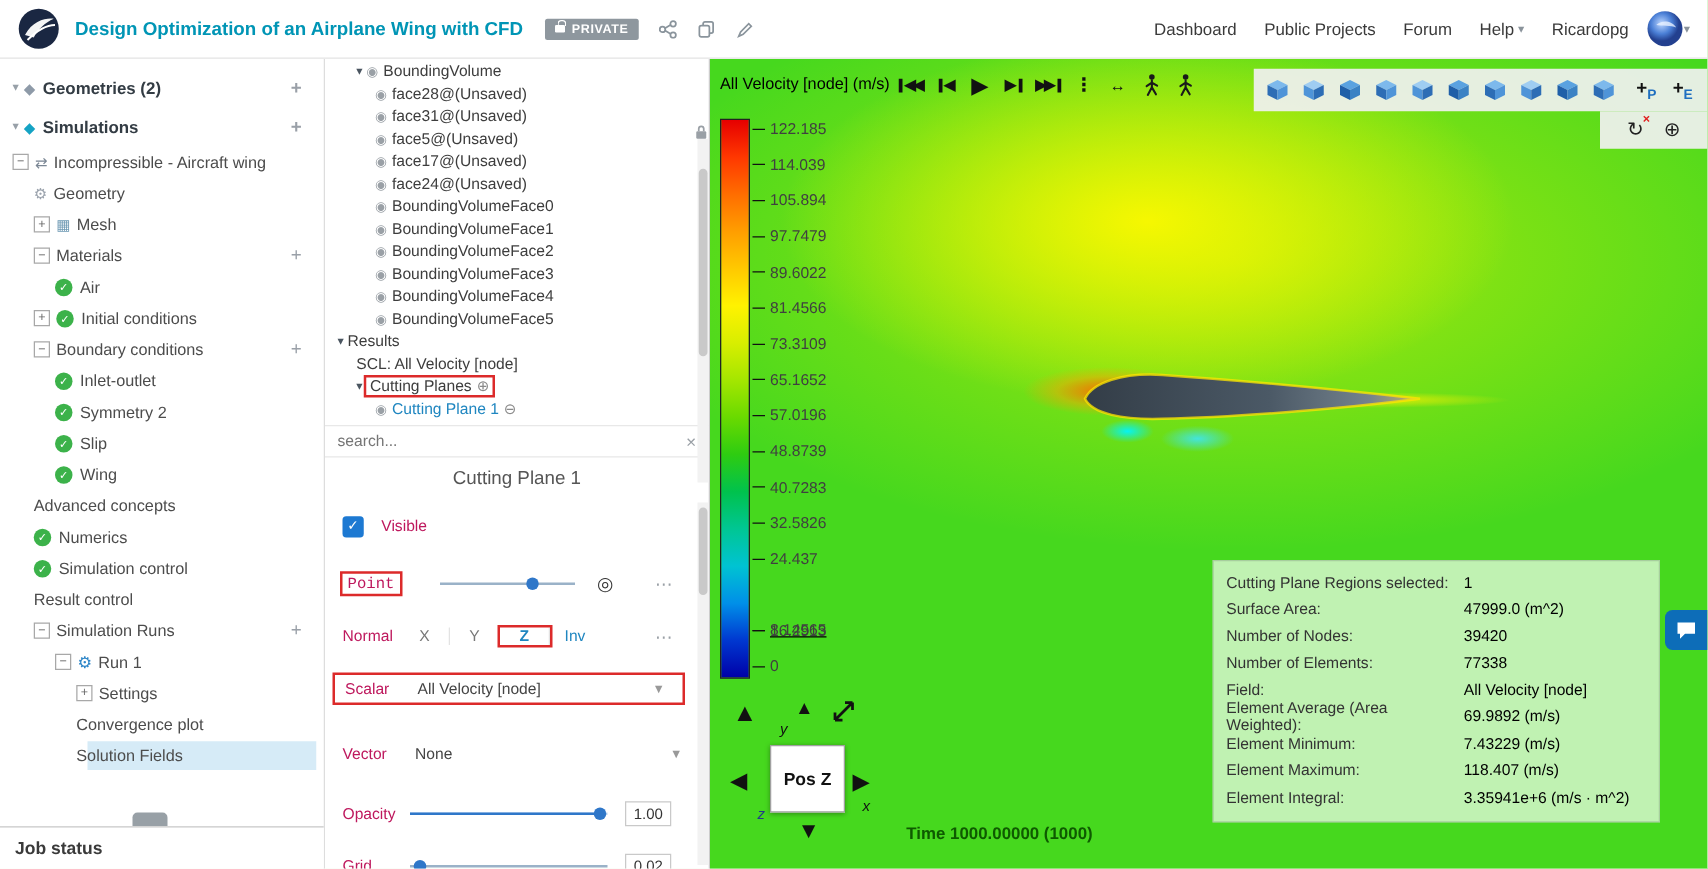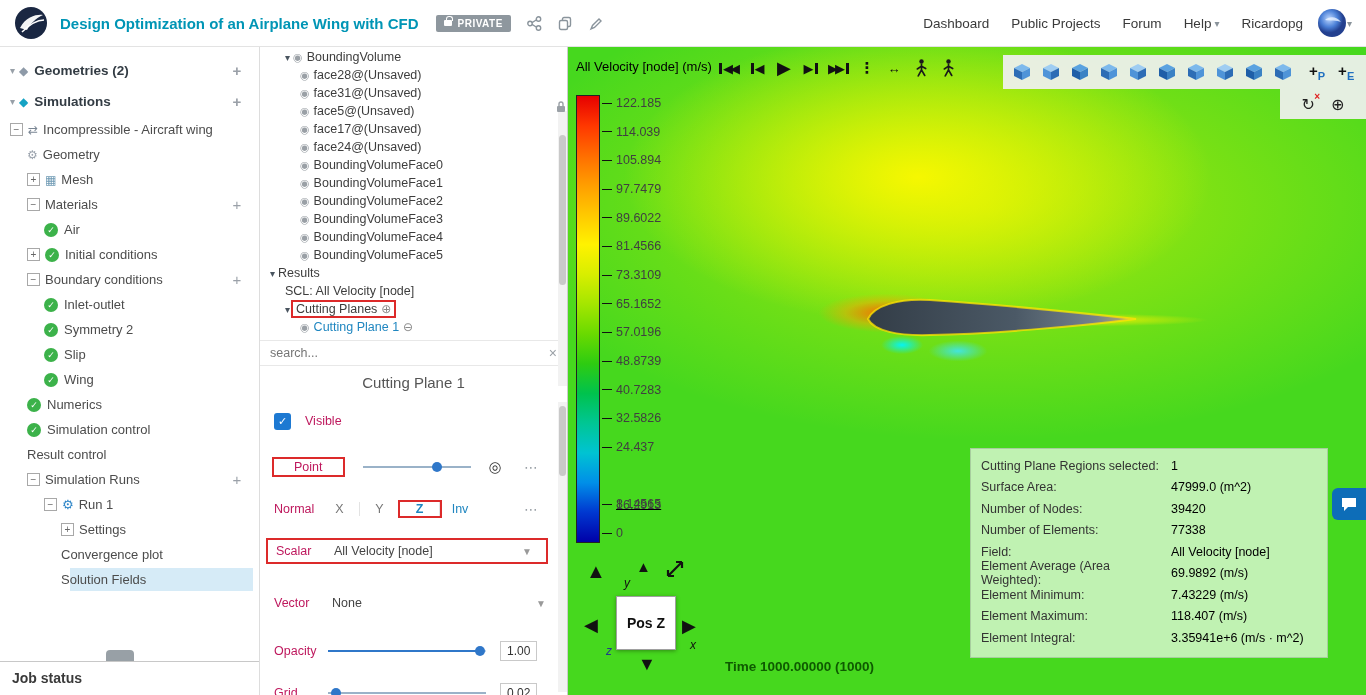--- a/index.html
+++ b/index.html
@@ -78,21 +78,21 @@
   .r-visible{margin-top:12px;}
   .r-point{margin-top:24px;}
   .r-normal{margin-top:20px;}
   .r-scalar{margin-top:20px;margin-left:8px;width:278px;outline:2px solid #dc2a2a;padding:3px 6px 3px 8px;}
   .r-vector{margin-top:30px;}
   .r-opacity{margin-top:26px;}
   .r-grid{margin-top:20px;}
   .checkbox{width:17px;height:17px;background:#1d79d2;border-radius:3px;color:#fff;font-size:11px;
     line-height:17px;text-align:center;margin-right:14px;cursor:pointer;}
   .plabel{min-width:46px;color:#be185d;}
-  .rbox{outline:2px solid #dc2a2a;padding:1px 20px;min-width:0;margin-right:12px;}
+  .rbox{outline:2px solid #dc2a2a;padding:1px 4px;min-width:0;margin-right:24px;font-family:Liberation Mono, monospace;}
   .slider{position:relative;height:2px;background:#9ab2c8;width:108px;margin-left:8px;cursor:pointer;}
   .slider .handle{position:absolute;top:-4px;width:10px;height:10px;border-radius:50%;background:#2f77c9;}
   .pt .handle{left:64%;}
   .op{width:158px;background:#bcd4ee;}
   .op .fill{position:absolute;left:0;top:0;height:2px;width:95%;background:#2f77c9;}
   .op .handle{left:93%;}
   .gr{width:158px;}
   .gr .handle{left:2%;}
   .target{margin-left:18px;font-size:15px;color:#333;cursor:pointer;}
   .dots{margin-left:auto;margin-right:16px;color:#9aa0a6;font-size:14px;cursor:pointer;}
@@ -293,20 +293,23 @@
         </div>
         <div class="srow" style="padding-left: 44px;">
           <span class="ic-chk">✓</span>
           <span class="lbl">Slip</span>
         </div>
         <div class="srow" style="padding-left: 44px;">
           <span class="ic-chk">✓</span>
           <span class="lbl">Wing</span>
         </div>
         <div class="srow" style="padding-left: 27px;">
+          <span class="lbl">Advanced concepts</span>
+        </div>
+        <div class="srow" style="padding-left: 27px;">
           <span class="ic-chk">✓</span>
           <span class="lbl">Numerics</span>
         </div>
         <div class="srow" style="padding-left: 27px;">
           <span class="ic-chk">✓</span>
           <span class="lbl">Simulation control</span>
         </div>
         <div class="srow" style="padding-left: 27px;">
           <span class="lbl">Result control</span>
         </div>

